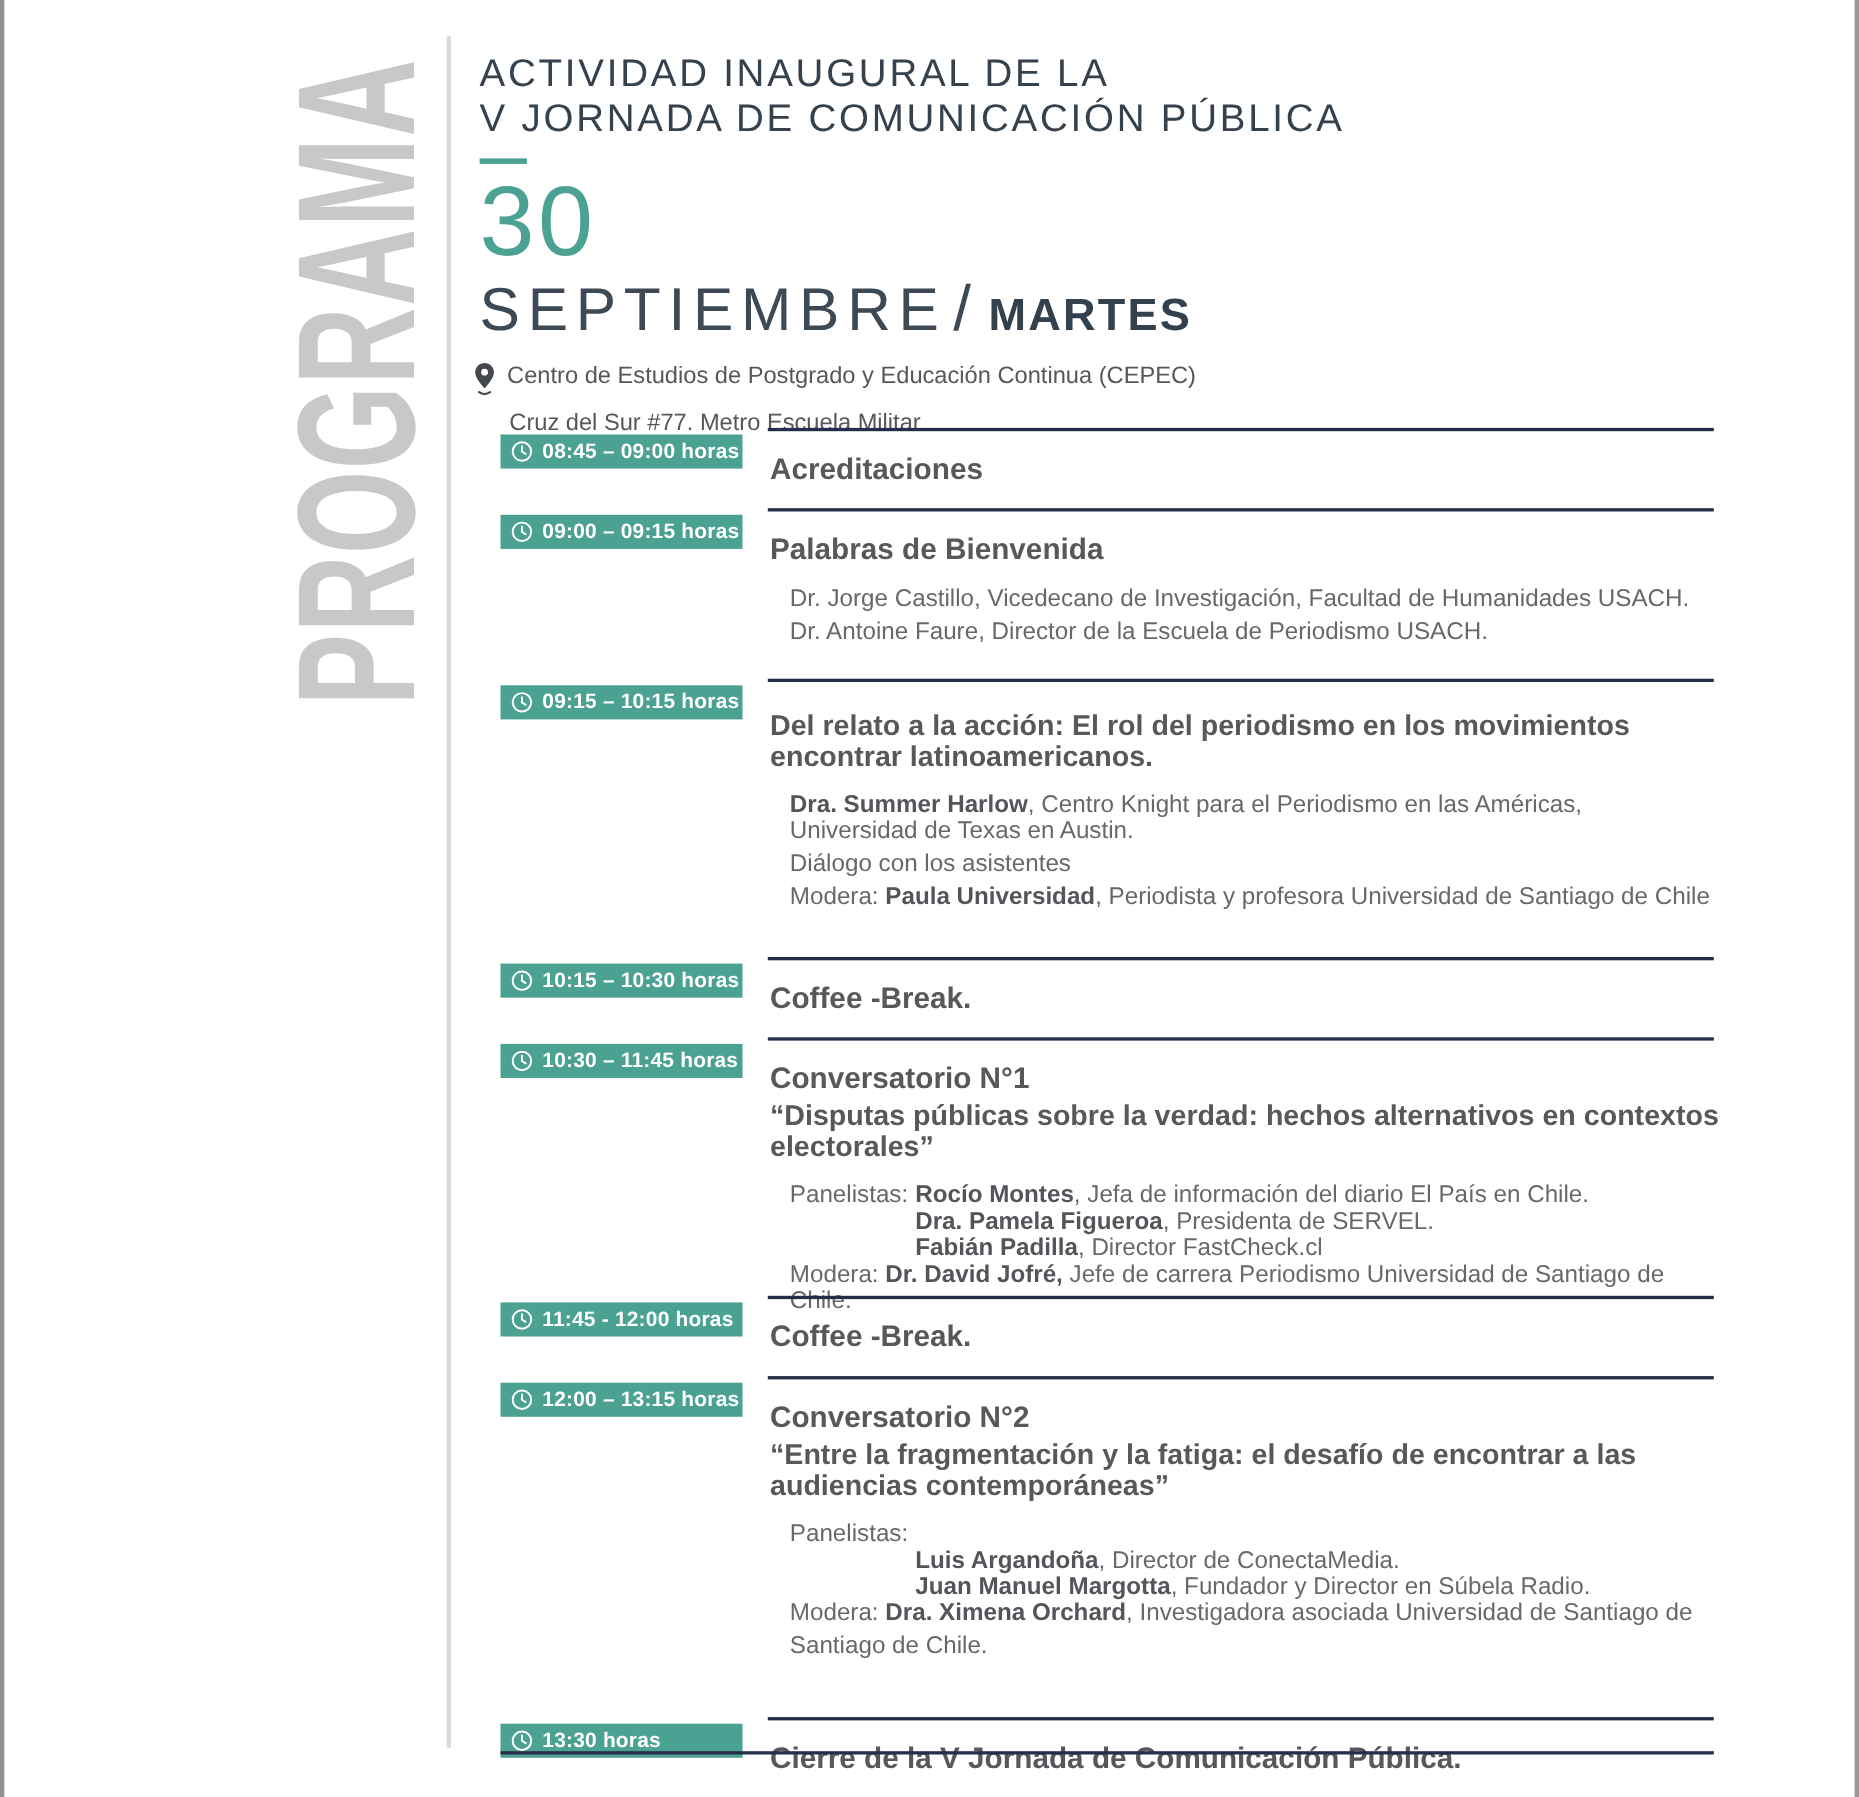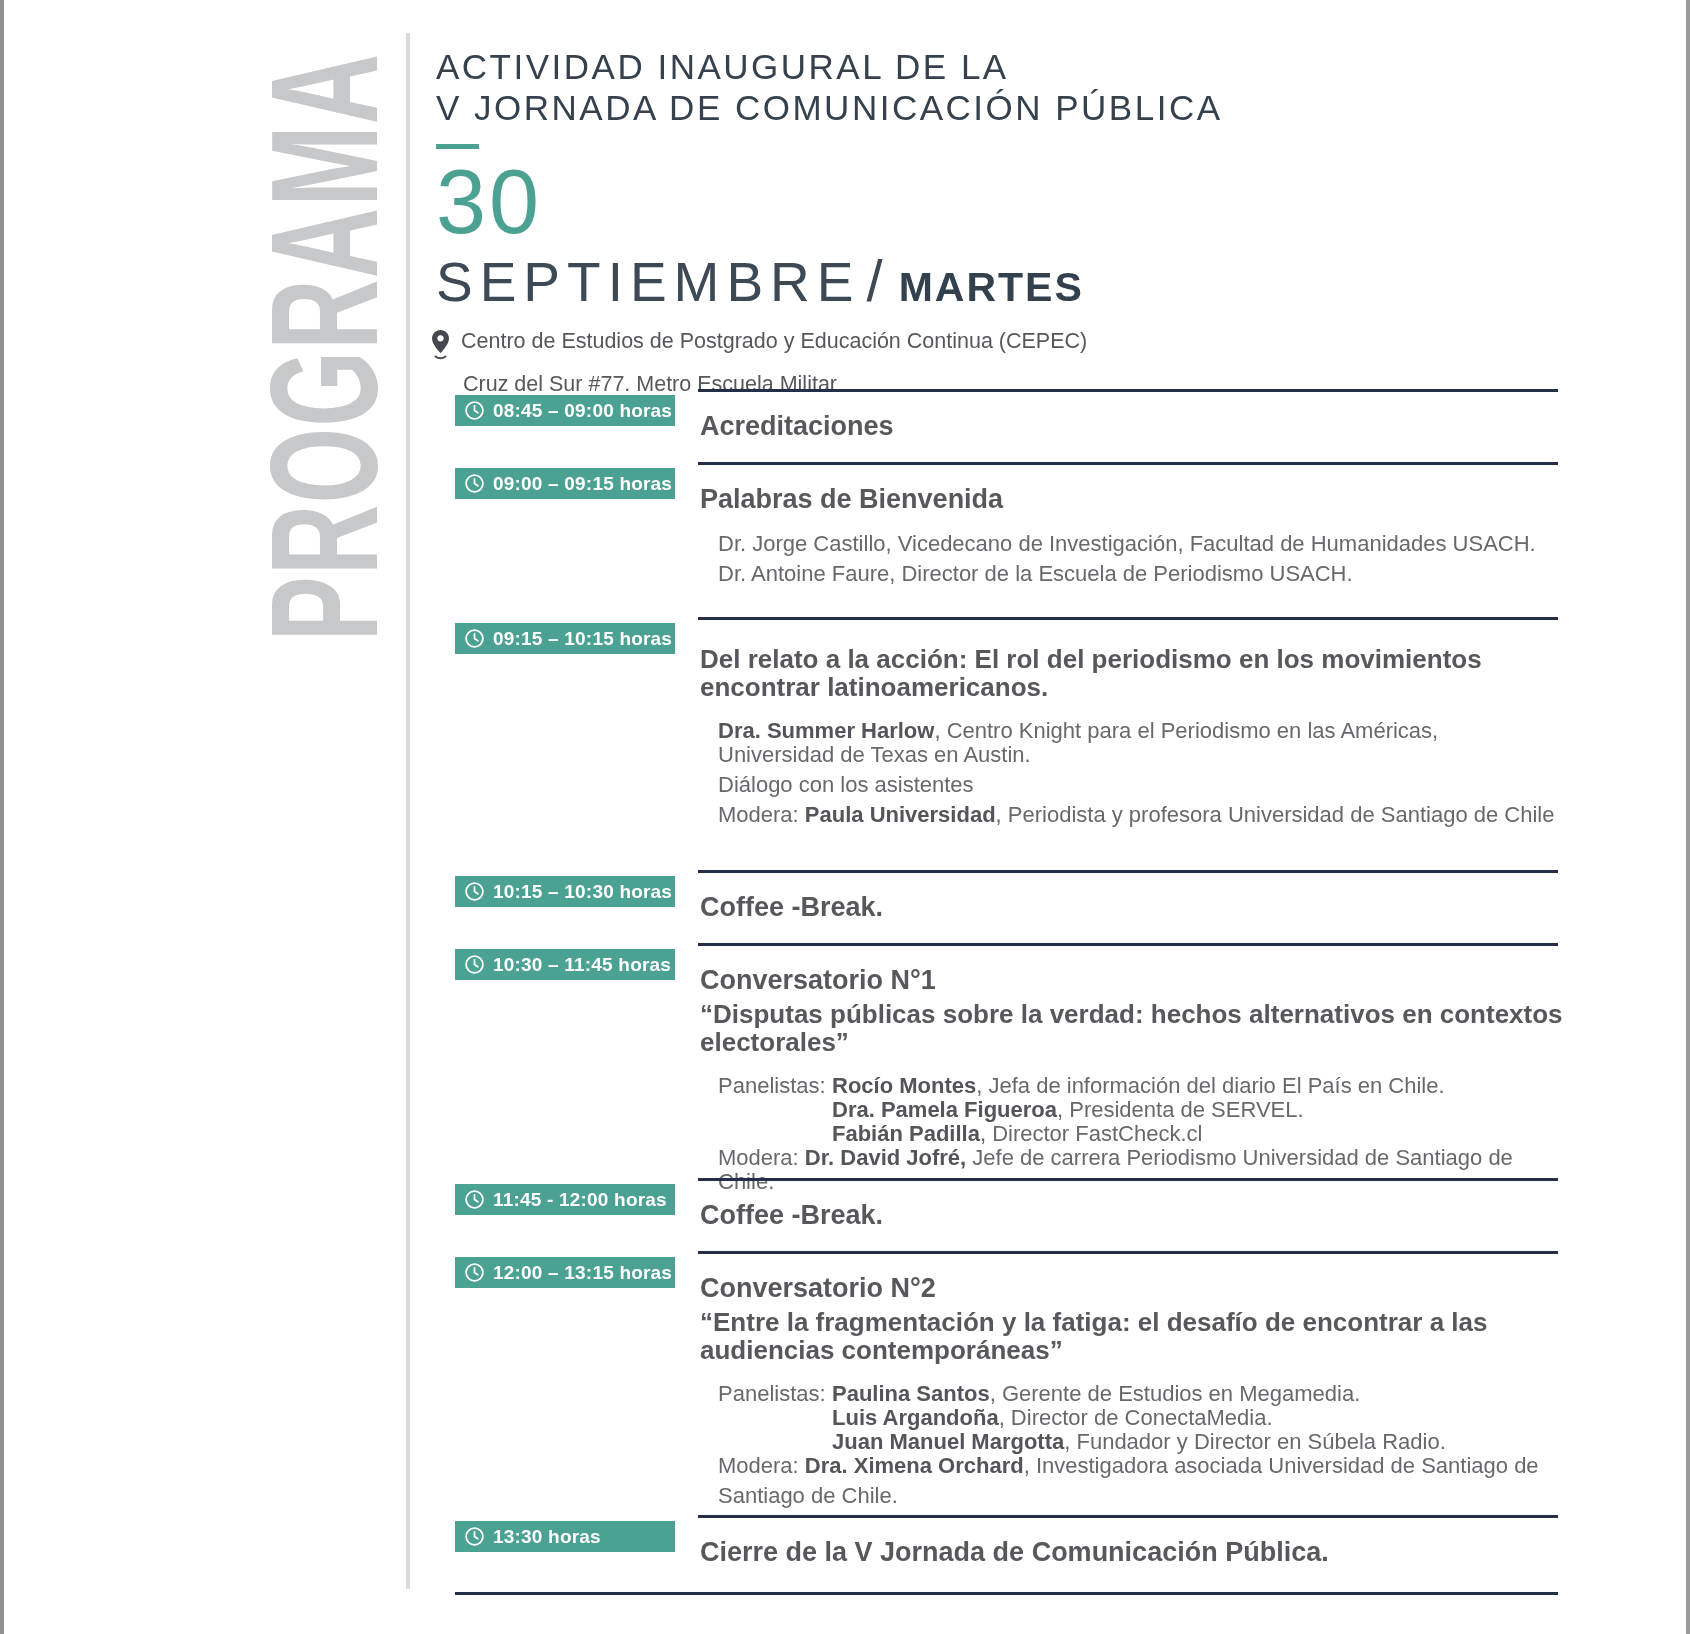--- a/index.html
+++ b/index.html
@@ -219,37 +219,36 @@
   </div>
   <div class="scontent">
     <div class="sec-title">Conversatorio N°2</div>
     <div class="btitle">
       <div>“Entre la fragmentación y la fatiga: el desafío de encontrar a las</div>
       <div>audiencias contemporáneas”</div>
     </div>
     <div class="details">
       <div class="prow">
         <span class="plabel">Panelistas: </span>
-        <span><span class="b">Paulina Santos</span><span>, Gerente de Estudios en Megamedia.</span></span>
       </div>
       <div class="prow">
         <span class="plabel"></span>
         <span><span class="b">Luis Argandoña</span><span>, Director de ConectaMedia.</span></span>
       </div>
       <div class="prow">
         <span class="plabel"></span>
         <span><span class="b">Juan Manuel Margotta</span><span>, Fundador y Director en Súbela Radio.</span></span>
       </div>
       <div class="par"><span>Modera: </span><span class="b">Dra. Ximena Orchard</span><span>, Investigadora asociada Universidad de Santiago de</span></div>
       <div class="par">Santiago de Chile.</div>
     </div>
   </div>
 </div>
 
-<div class="section" style="top:1515px">
+<div class="section" style="top:1561px">
   <div class="rule"></div>
   <div class="badge">
     <svg width="21" height="21" viewBox="0 0 20 20">
         <circle cx="10" cy="10" r="8" fill="none" stroke="#ffffff" stroke-width="1.7"></circle>
         <path d="M10 5.5 V10 L13.2 12.1" fill="none" stroke="#ffffff" stroke-width="1.7" stroke-linecap="round"></path>
       </svg>
     <span class="btime">13:30 horas</span>
   </div>
   <div class="scontent">
     <div class="sec-title">Cierre de la V Jornada de Comunicación Pública.</div>

